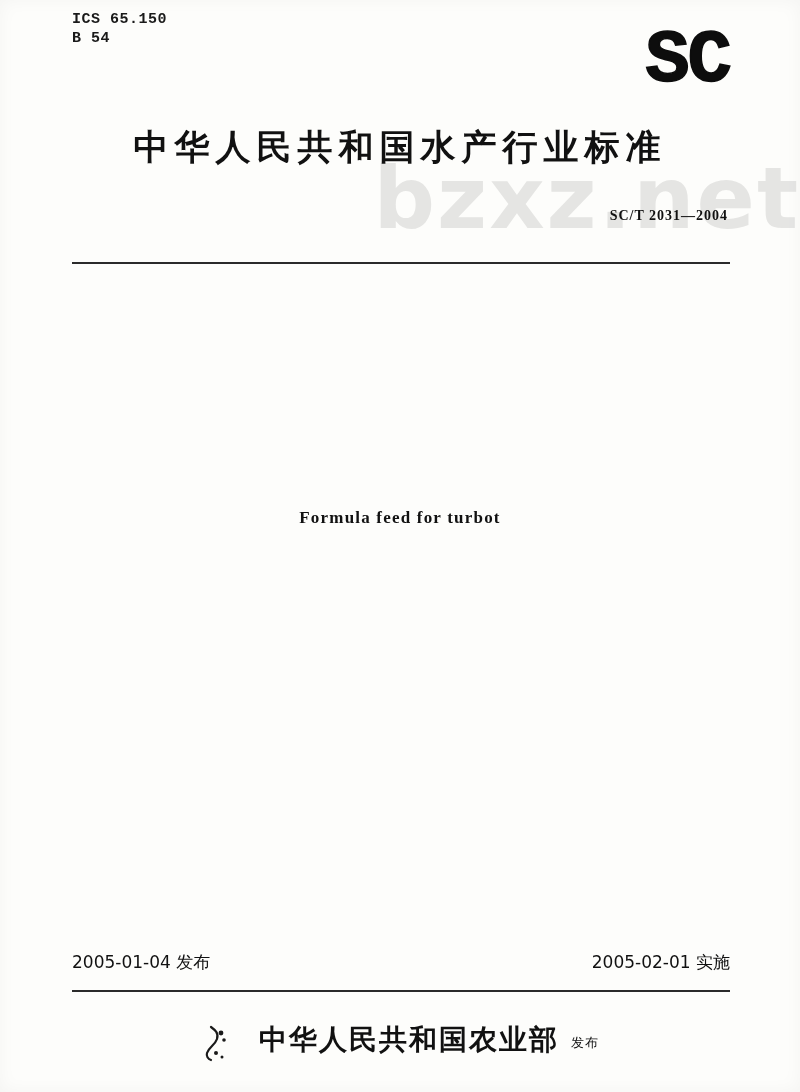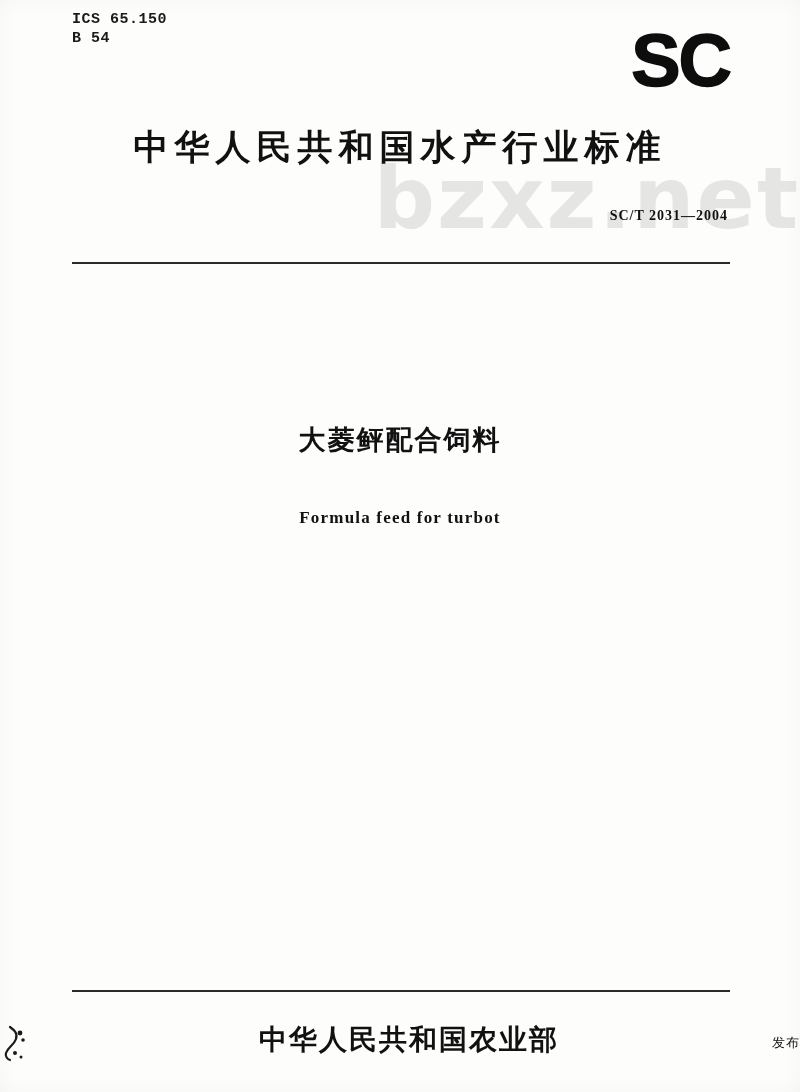--- a/index.html
+++ b/index.html
@@ -39,21 +39,21 @@
     letter-spacing: 0.5px;
     color: #1a1a1a;
     font-weight: 600;
   }
   .ics-block div { white-space: pre; }
 
   .sc-logo {
     position: absolute;
     right: 70px;
     top: 26px;
-    font-family: Liberation Sans, sans-serif;
+    font-family: Liberation Mono, monospace;
     font-size: 74px;
     font-weight: 700;
     letter-spacing: -2px;
     line-height: 0.95;
     color: #0d0d0d;
     -webkit-text-stroke: 1.5px #0d0d0d;
   }
 
   .std-title {
     position: absolute;
@@ -159,21 +159,21 @@
     left: 0; right: 0;
     bottom: 32px;
     text-align: center;
     font-family: "DejaVu Sans", sans-serif;
     font-size: 28px;
     font-weight: 700;
     letter-spacing: 2px;
     color: #111;
     display: flex;
     align-items: center;
-    justify-content: space-between;
+    justify-content: center;
     gap: 12px;
   }
   .issuer .emblem {
     display: inline-block;
     width: 46px;
     height: 40px;
     position: relative;
     top: 3px;
   }
   .issuer .issue-verb {
@@ -197,23 +197,26 @@
   <div class="sc-logo">SC</div>
 
   <div class="watermark">bzxz.net</div>
 
   <div class="std-title">中华人民共和国水产行业标准</div>
 
   <div class="std-number">SC/T 2031—2004</div>
 
   <div class="rule-top"></div>
 
-  <div class="doc-title-cn">大菱鲆配合饲料</div>
   <div class="doc-title-en">Formula feed for turbot</div>
 
+  <div class="footer-dates">
+    <span class="date-cn">2005-01-04 发布</span>
+    <span class="date-cn">2005-02-01 实施</span>
+  </div>
 
   <div class="rule-bottom"></div>
 
   <div class="issuer">
     <span class="emblem">
       <svg width="46" height="40" viewBox="0 0 46 40" aria-hidden="true">
         <path d="M10 4 C14 7, 18 10, 16 16 C14 22, 8 24, 6 30 C5 33, 7 36, 10 37" fill="none" stroke="#1a1a1a" stroke-width="2.2" stroke-linecap="round"></path>
         <circle cx="20" cy="10" r="2.4" fill="#1a1a1a"></circle>
         <circle cx="23" cy="17" r="1.8" fill="#1a1a1a"></circle>
         <circle cx="15" cy="30" r="2.0" fill="#1a1a1a"></circle>

